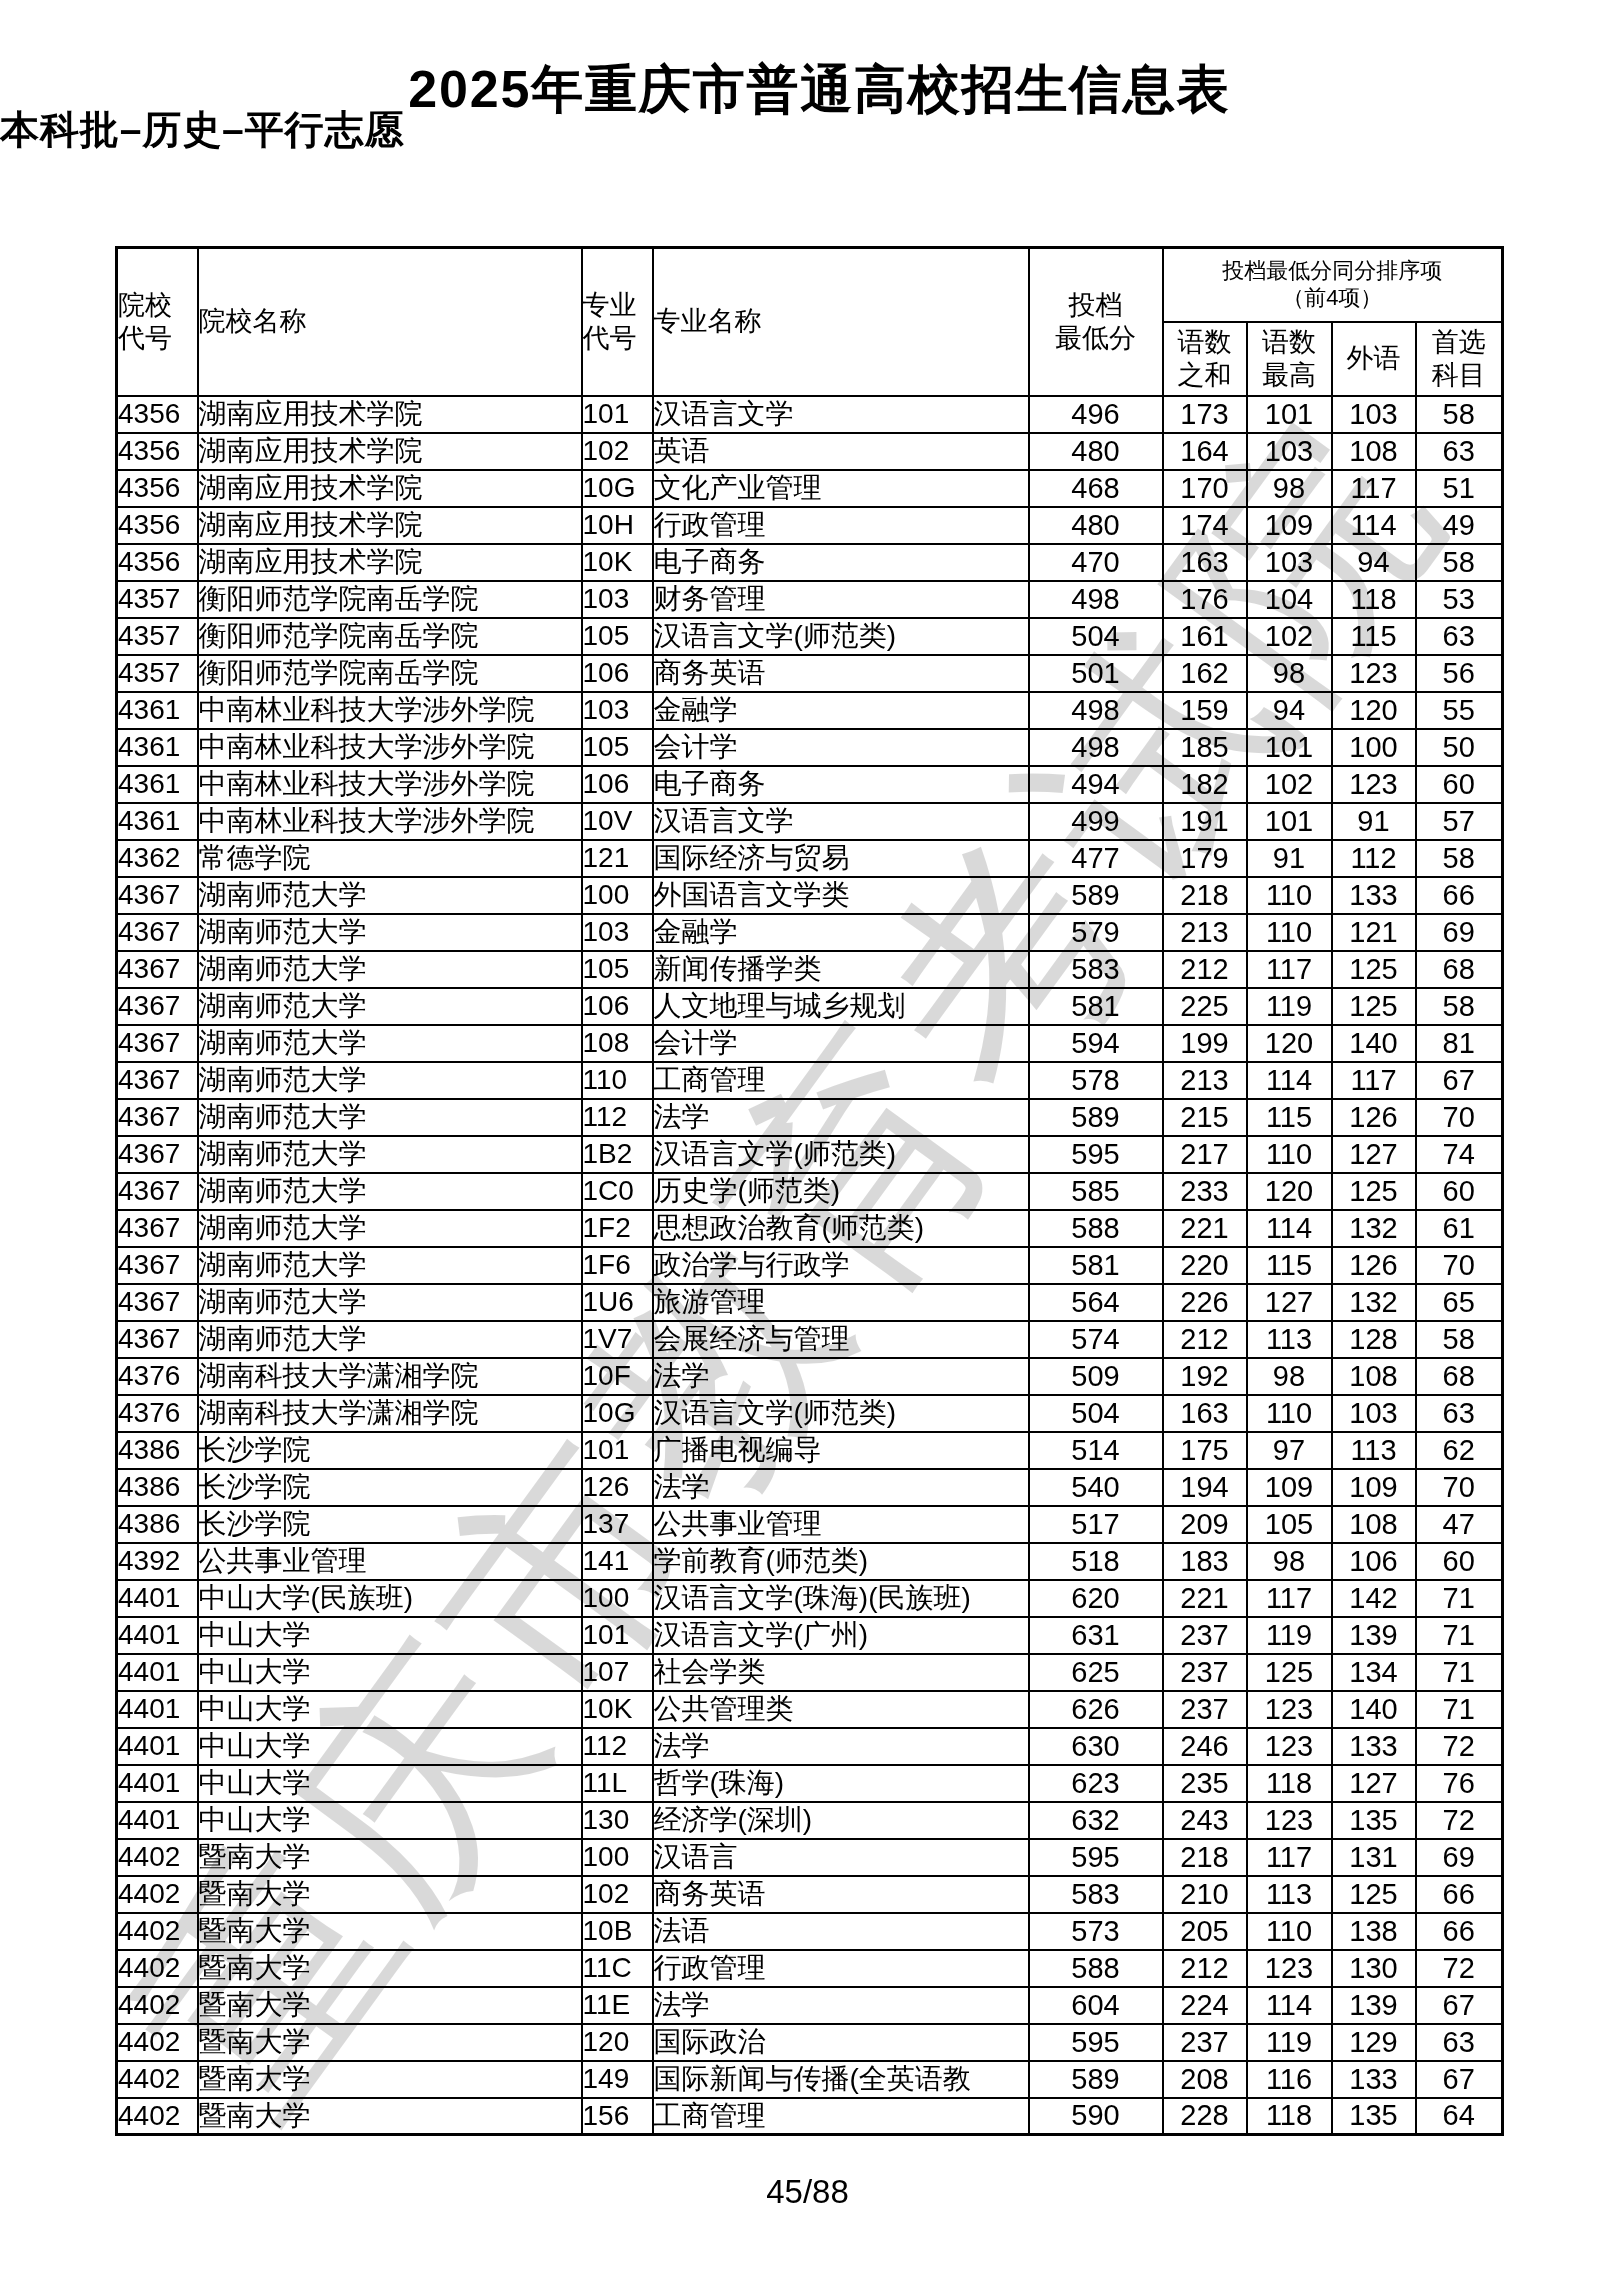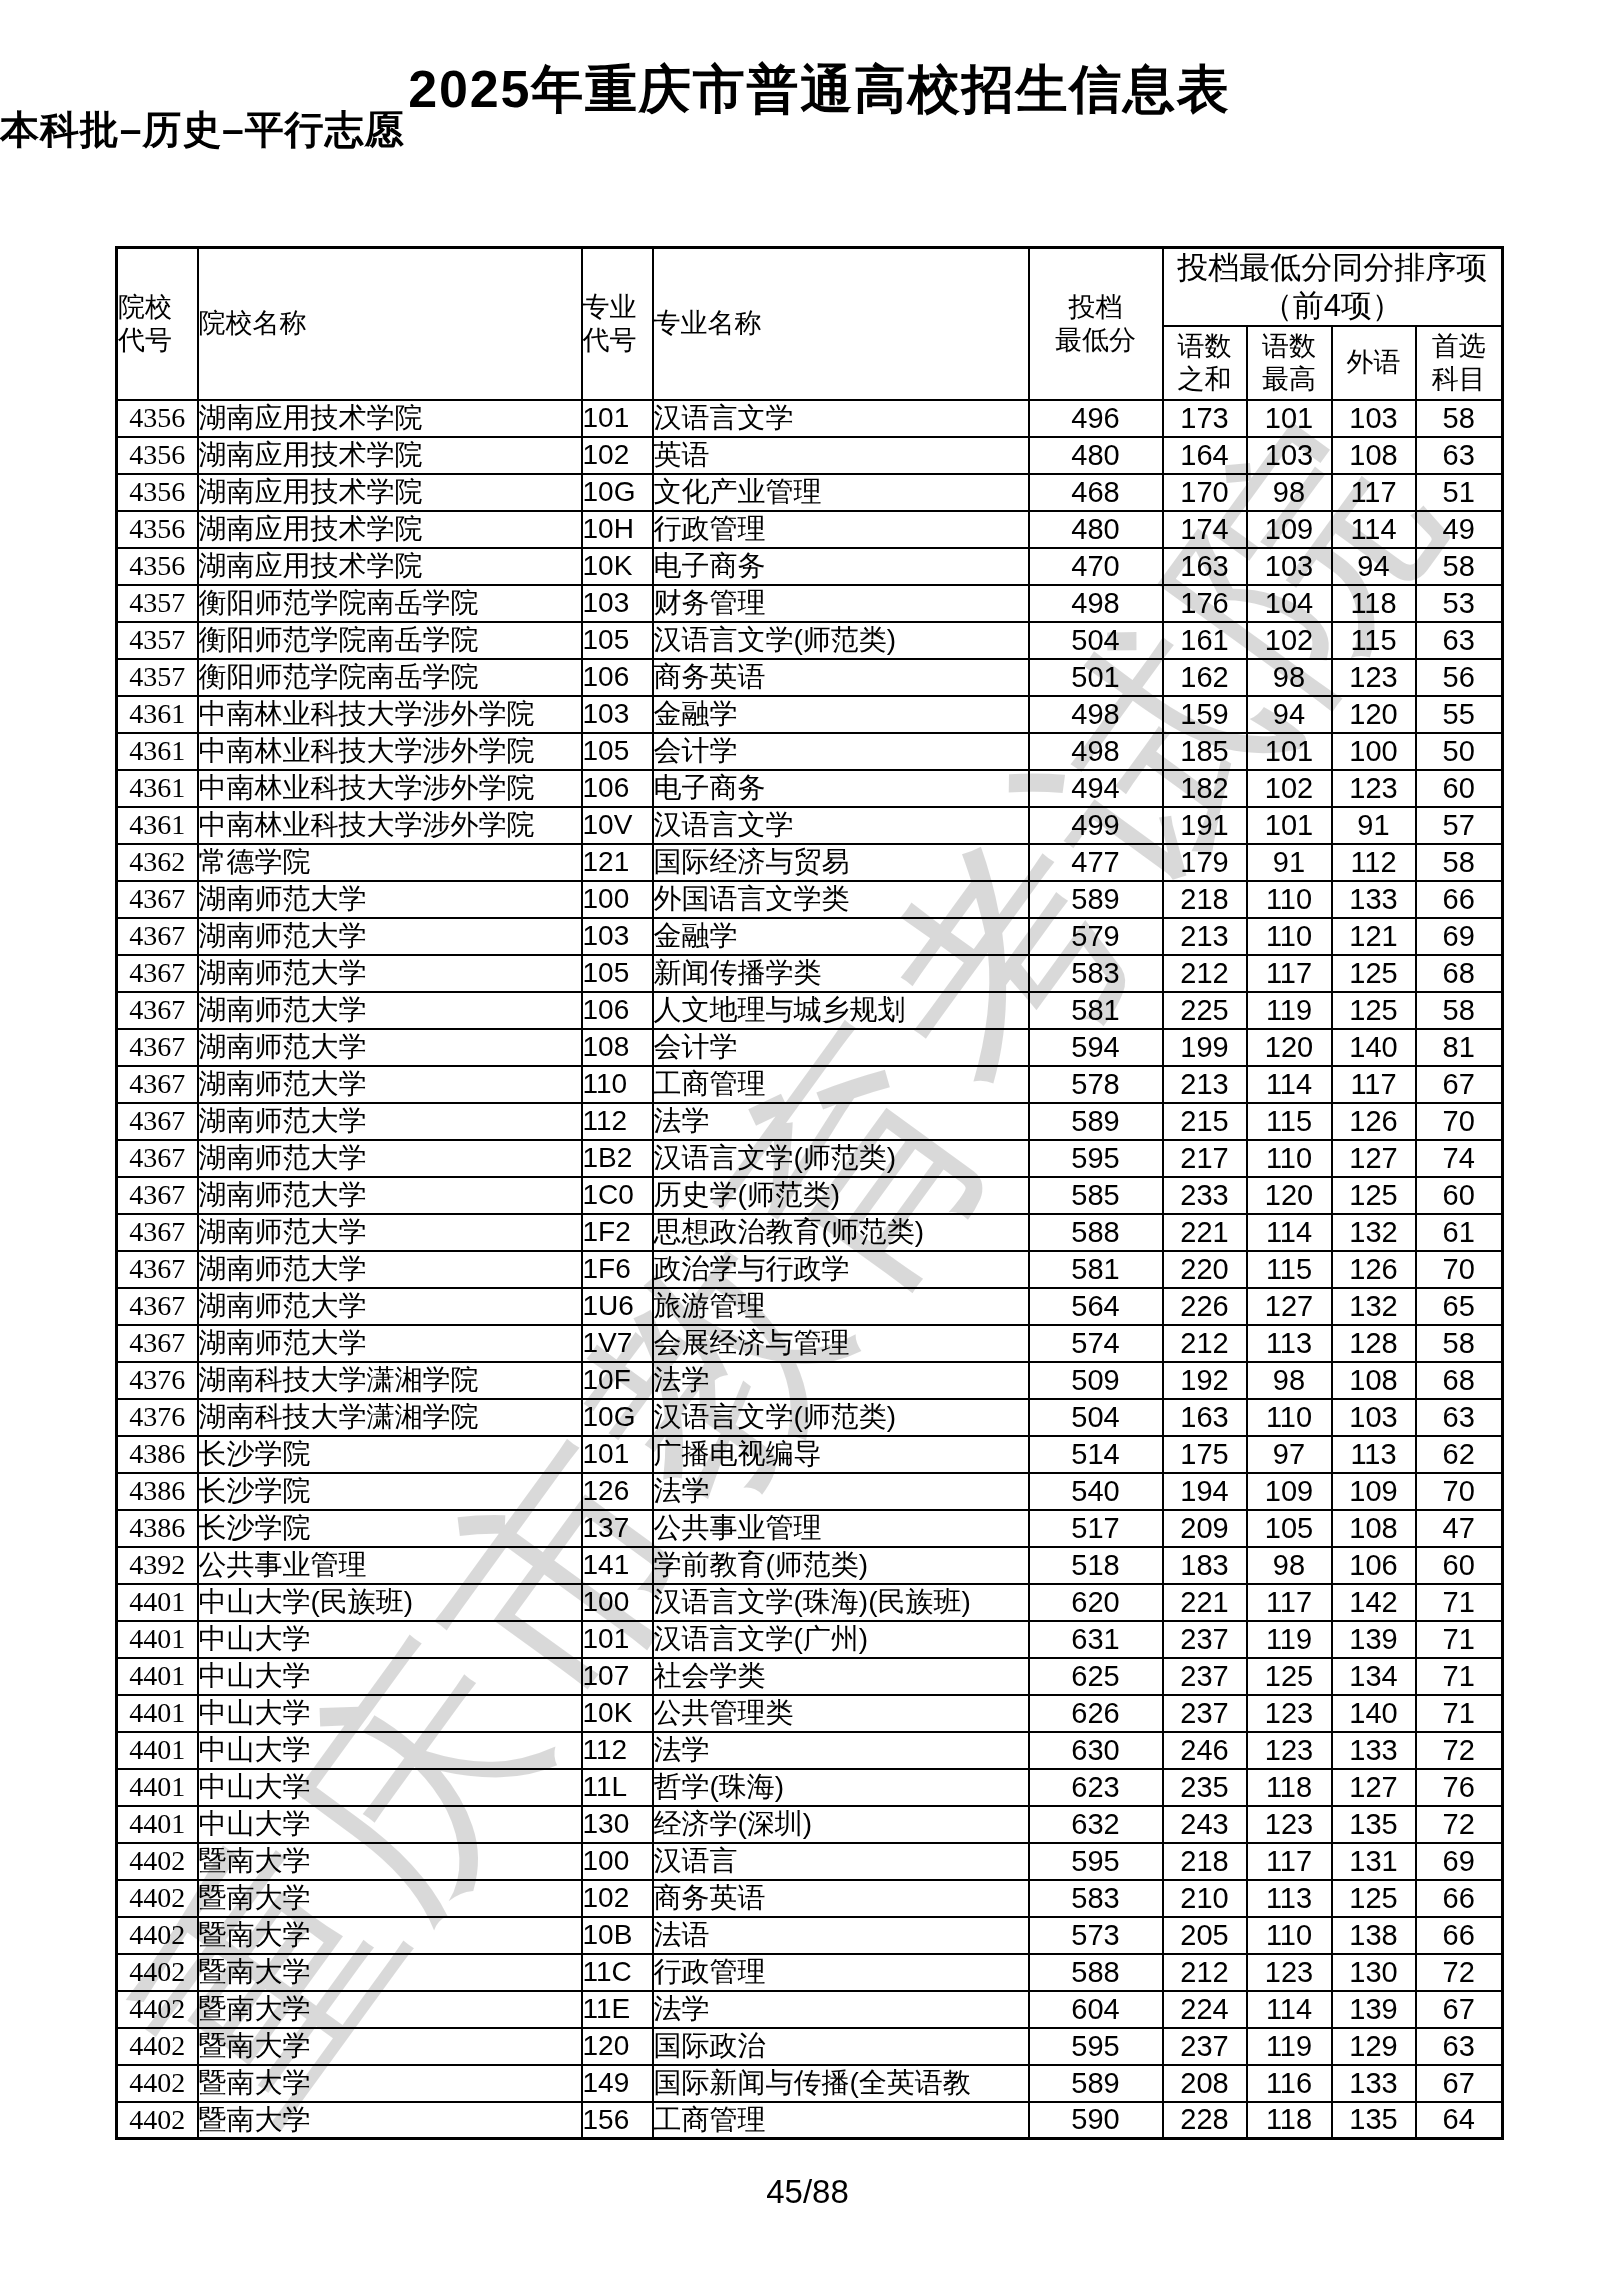--- a/index.html
+++ b/index.html
@@ -53,28 +53,28 @@
   table.score-table { border:3.6px solid #000; }
   thead tr { height:74px; }
   thead th {
     font-weight:400;
     font-size:27px;
     line-height:1.22;
     vertical-align:middle;
     text-align:center;
   }
   th.h-left { text-align:left; padding-left:9px; }
-  th.h-group { font-size:31px; }
+  th.h-group { font-size:22px; }
   tbody tr { height:37px; }
   tbody td {
     font-size:28px;
     line-height:1;
     vertical-align:middle;
   }
-  td.c-code   { text-align:center;font-family:Liberation Serif, serif; }
+  td.c-code   { text-align:left; }
   td.c-name   { text-align:left; padding-left:9px; }
   td.c-mcode  { text-align:left; padding-left:7.2px; }
   td.c-mname  { text-align:left; padding-left:9px; }
   td.c-num    { text-align:center; font-size:29px; }
   .footer {
     position:absolute; top:2173px; left:0; width:100%;
     text-align:center;
     font-size:33px;
     z-index:2;
   }

